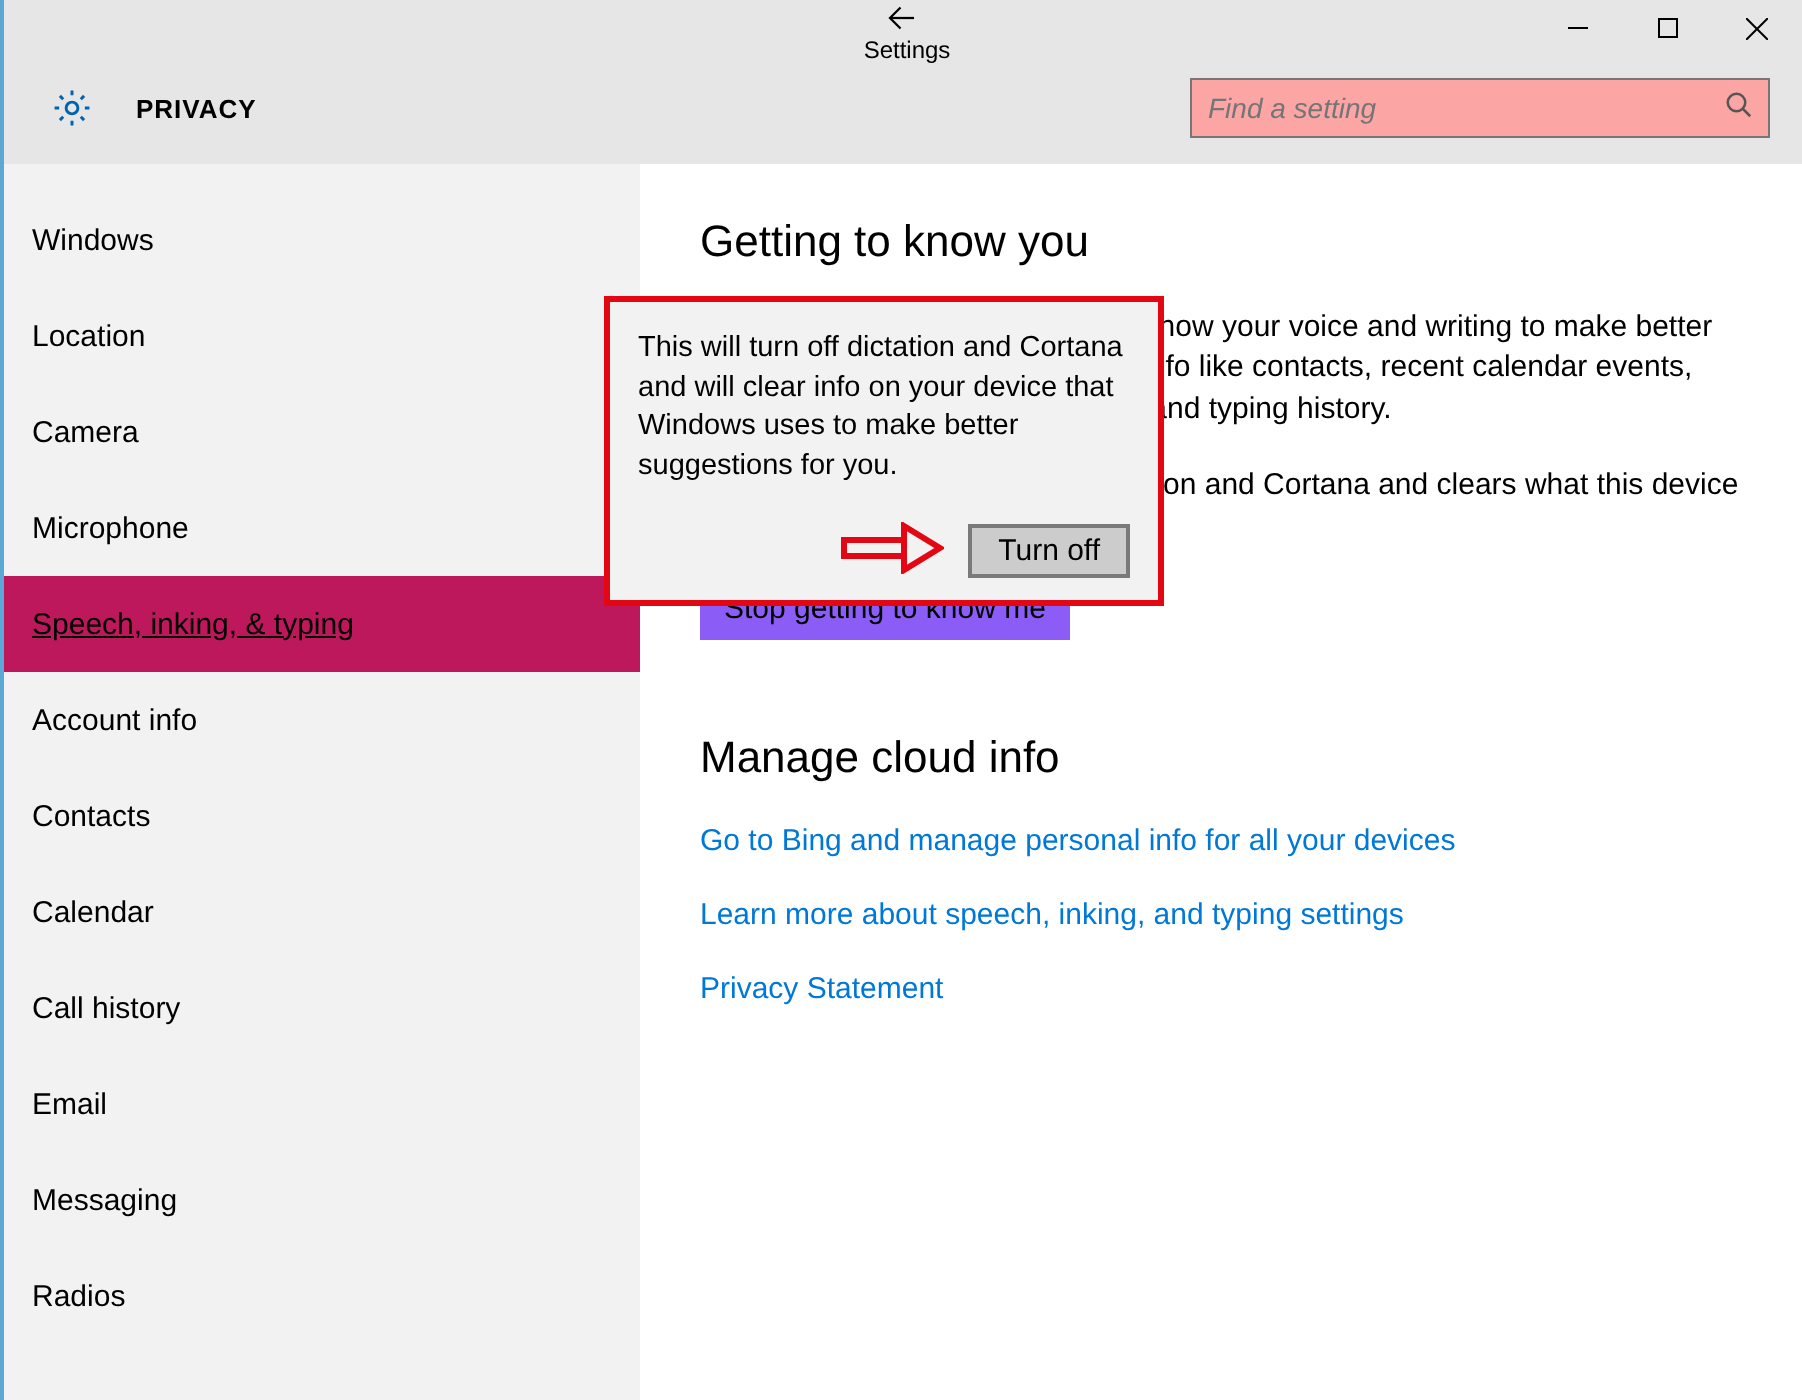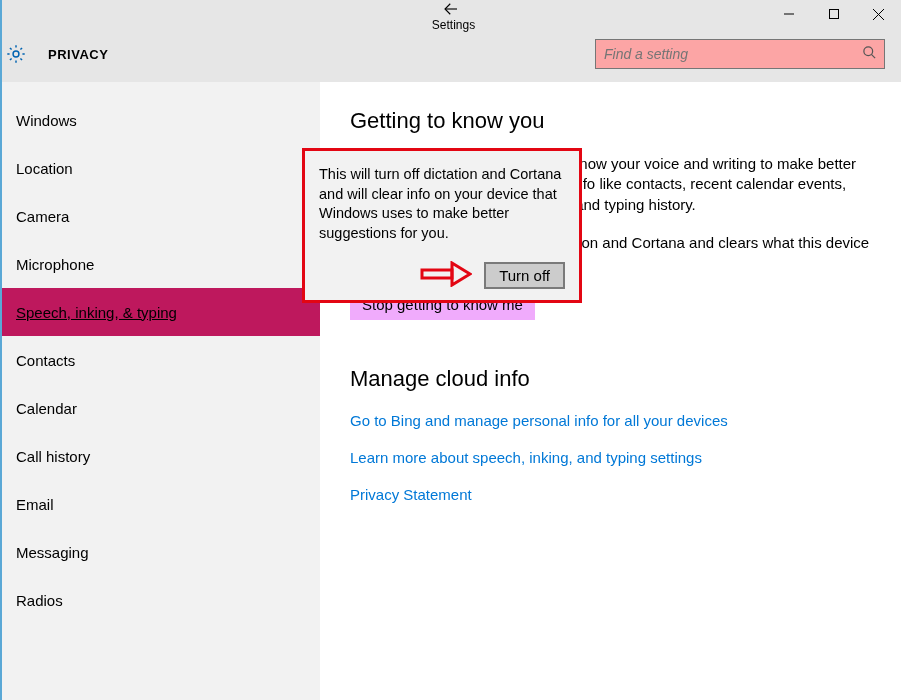--- a/index.html
+++ b/index.html
@@ -46,21 +46,21 @@
     display: flex;
     align-items: center;
     justify-content: center;
     cursor: pointer;
   }
   .header-row {
     height: 50px;
     background: #e6e6e6;
     display: flex;
     align-items: center;
-    padding: 0 16px 6px 4px;
+    padding: 0 16px 6px 24px;
   }
   .gear {
     width: 24px;
     height: 24px;
     display: flex;
     align-items: center;
     justify-content: center;
     color: #0063b1;
   }
   .header-label {
@@ -129,21 +129,21 @@
   .content p {
     font-size: 15px;
     line-height: 1.35;
     color: #000;
     margin-bottom: 18px;
   }
   .content .desc2 {
     margin-bottom: 16px;
   }
   .btn2 {
-    background: #f0abfc;
+    background: #8b5cf6;
     border: none;
     padding: 7px 12px;
     font-size: 15px;
     cursor: pointer;
     font-family: inherit;
   }
   .links a {
     display: block;
     color: #0078d7;
     font-size: 15px;
@@ -260,20 +260,23 @@
         <span>Location</span>
       </div>
     <div class="sidebar-item">
         <span>Camera</span>
       </div>
     <div class="sidebar-item">
         <span>Microphone</span>
       </div>
     <div class="sidebar-item selected">
         <span>Speech, inking, &amp; typing</span>
+      </div>
+    <div class="sidebar-item">
+        <span>Account info</span>
       </div>
     <div class="sidebar-item">
         <span>Contacts</span>
       </div>
     <div class="sidebar-item">
         <span>Calendar</span>
       </div>
     <div class="sidebar-item">
         <span>Call history</span>
       </div>

